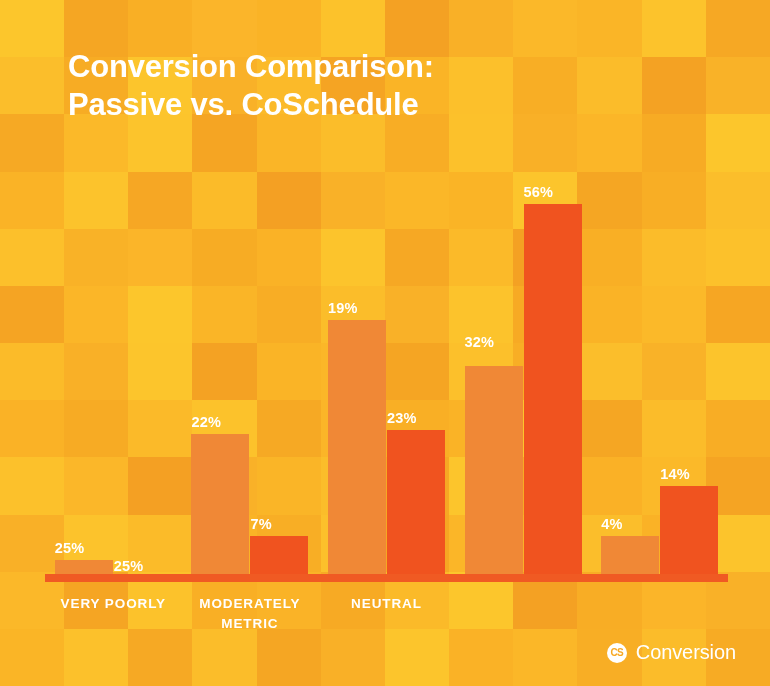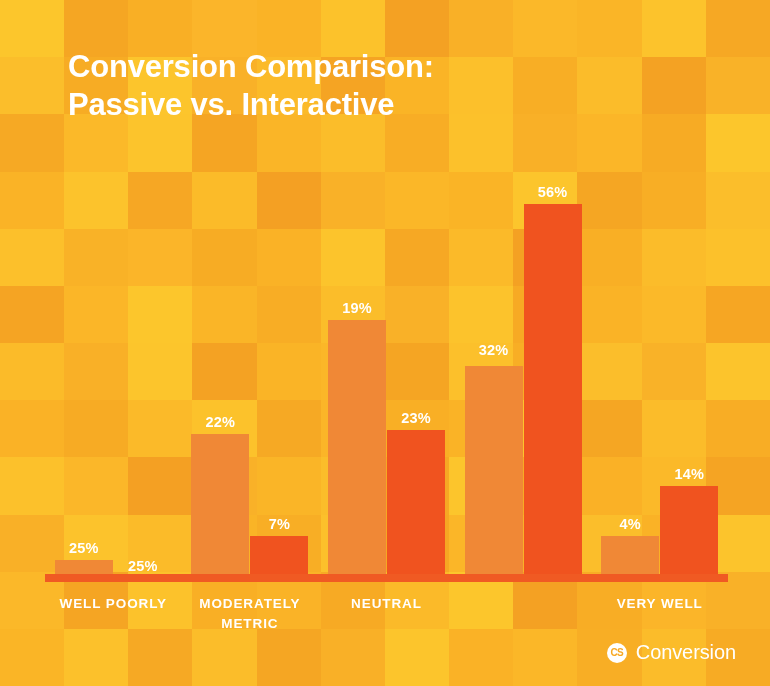--- a/index.html
+++ b/index.html
@@ -107,21 +107,20 @@
     position: absolute;
     bottom: 0;
   }
   .bar-value {
     position: absolute;
     color: #FFFFFF;
     font-size: 14.5px;
     font-weight: bold;
     letter-spacing: 0.2px;
     white-space: nowrap;
-    text-align: center;
   }
 
   
   #axis-line {
     position: absolute;
     left: 45px;
     top: 574px;
     width: 683px;
     height: 8px;
     background: #F05A23;
@@ -318,21 +317,21 @@
       <div style="background: rgb(251, 183, 40);"></div>
       <div style="background: rgb(248, 174, 37);"></div>
       <div style="background: rgb(251, 188, 42);"></div>
       <div style="background: rgb(247, 171, 36);"></div>
     </div>
 
   <div class="layer">
 
     <div class="title">
       <span class="line">Conversion Comparison:</span>
-      <span class="line">Passive vs. Interactive</span>
+      <span class="line">Passive vs. CoSchedule</span>
     </div>
 
 
     <div id="plot">
         <div class="group" style="left: 0px; width: 136.6px;">
           <div class="bar" style="left: 9.8px; width: 58px; height: 18px; background: rgb(240, 136, 54);"></div>
           <div class="bar-value" style="left: 9.8px; width: 58px; bottom: 22px;">25%</div>
           <div class="bar-value" style="left: 68.8px; width: 58px; bottom: 4px;">25%</div>
         </div>
         <div class="group" style="left: 136.6px; width: 136.6px;">
@@ -342,37 +341,36 @@
           <div class="bar-value" style="left: 68.8px; width: 58px; bottom: 46px;">7%</div>
         </div>
         <div class="group" style="left: 273.2px; width: 136.6px;">
           <div class="bar" style="left: 9.8px; width: 58px; height: 258px; background: rgb(240, 136, 54);"></div>
           <div class="bar-value" style="left: 9.8px; width: 58px; bottom: 262px;">19%</div>
           <div class="bar" style="left: 68.8px; width: 58px; height: 148px; background: rgb(240, 83, 31);"></div>
           <div class="bar-value" style="left: 68.8px; width: 58px; bottom: 152px;">23%</div>
         </div>
         <div class="group" style="left: 409.8px; width: 136.6px;">
           <div class="bar" style="left: 9.8px; width: 58px; height: 212px; background: rgb(240, 136, 54);"></div>
-          <div class="bar-value" style="left: 9.8px; width: 58px; bottom: 220px;">32%</div>
+          <div class="bar-value" style="left: 9.8px; width: 58px; bottom: 228px;">32%</div>
           <div class="bar" style="left: 68.8px; width: 58px; height: 374px; background: rgb(240, 83, 31);"></div>
           <div class="bar-value" style="left: 68.8px; width: 58px; bottom: 378px;">56%</div>
         </div>
         <div class="group" style="left: 546.4px; width: 136.6px;">
           <div class="bar" style="left: 9.8px; width: 58px; height: 42px; background: rgb(240, 136, 54);"></div>
           <div class="bar-value" style="left: 9.8px; width: 58px; bottom: 46px;">4%</div>
           <div class="bar" style="left: 68.8px; width: 58px; height: 92px; background: rgb(240, 83, 31);"></div>
           <div class="bar-value" style="left: 68.8px; width: 58px; bottom: 96px;">14%</div>
         </div>
       </div>
 
     <div id="axis-line"></div>
 
     <div id="logo">
       <span id="logo-mark">CS</span>
       <span id="logo-text">Conversion</span>
     </div>
 
-  <div class="cat-label" style="left: 45px; width: 136.6px;">WELL POORLY</div>
+  <div class="cat-label" style="left: 45px; width: 136.6px;">VERY POORLY</div>
       <div class="cat-label" style="left: 181.6px; width: 136.6px;">MODERATELY METRIC</div>
       <div class="cat-label" style="left: 318.2px; width: 136.6px;">NEUTRAL</div>
-      <div class="cat-label" style="left: 591.4px; width: 136.6px;">VERY WELL</div>
     </div>
 </div>
 
 </body></html>

